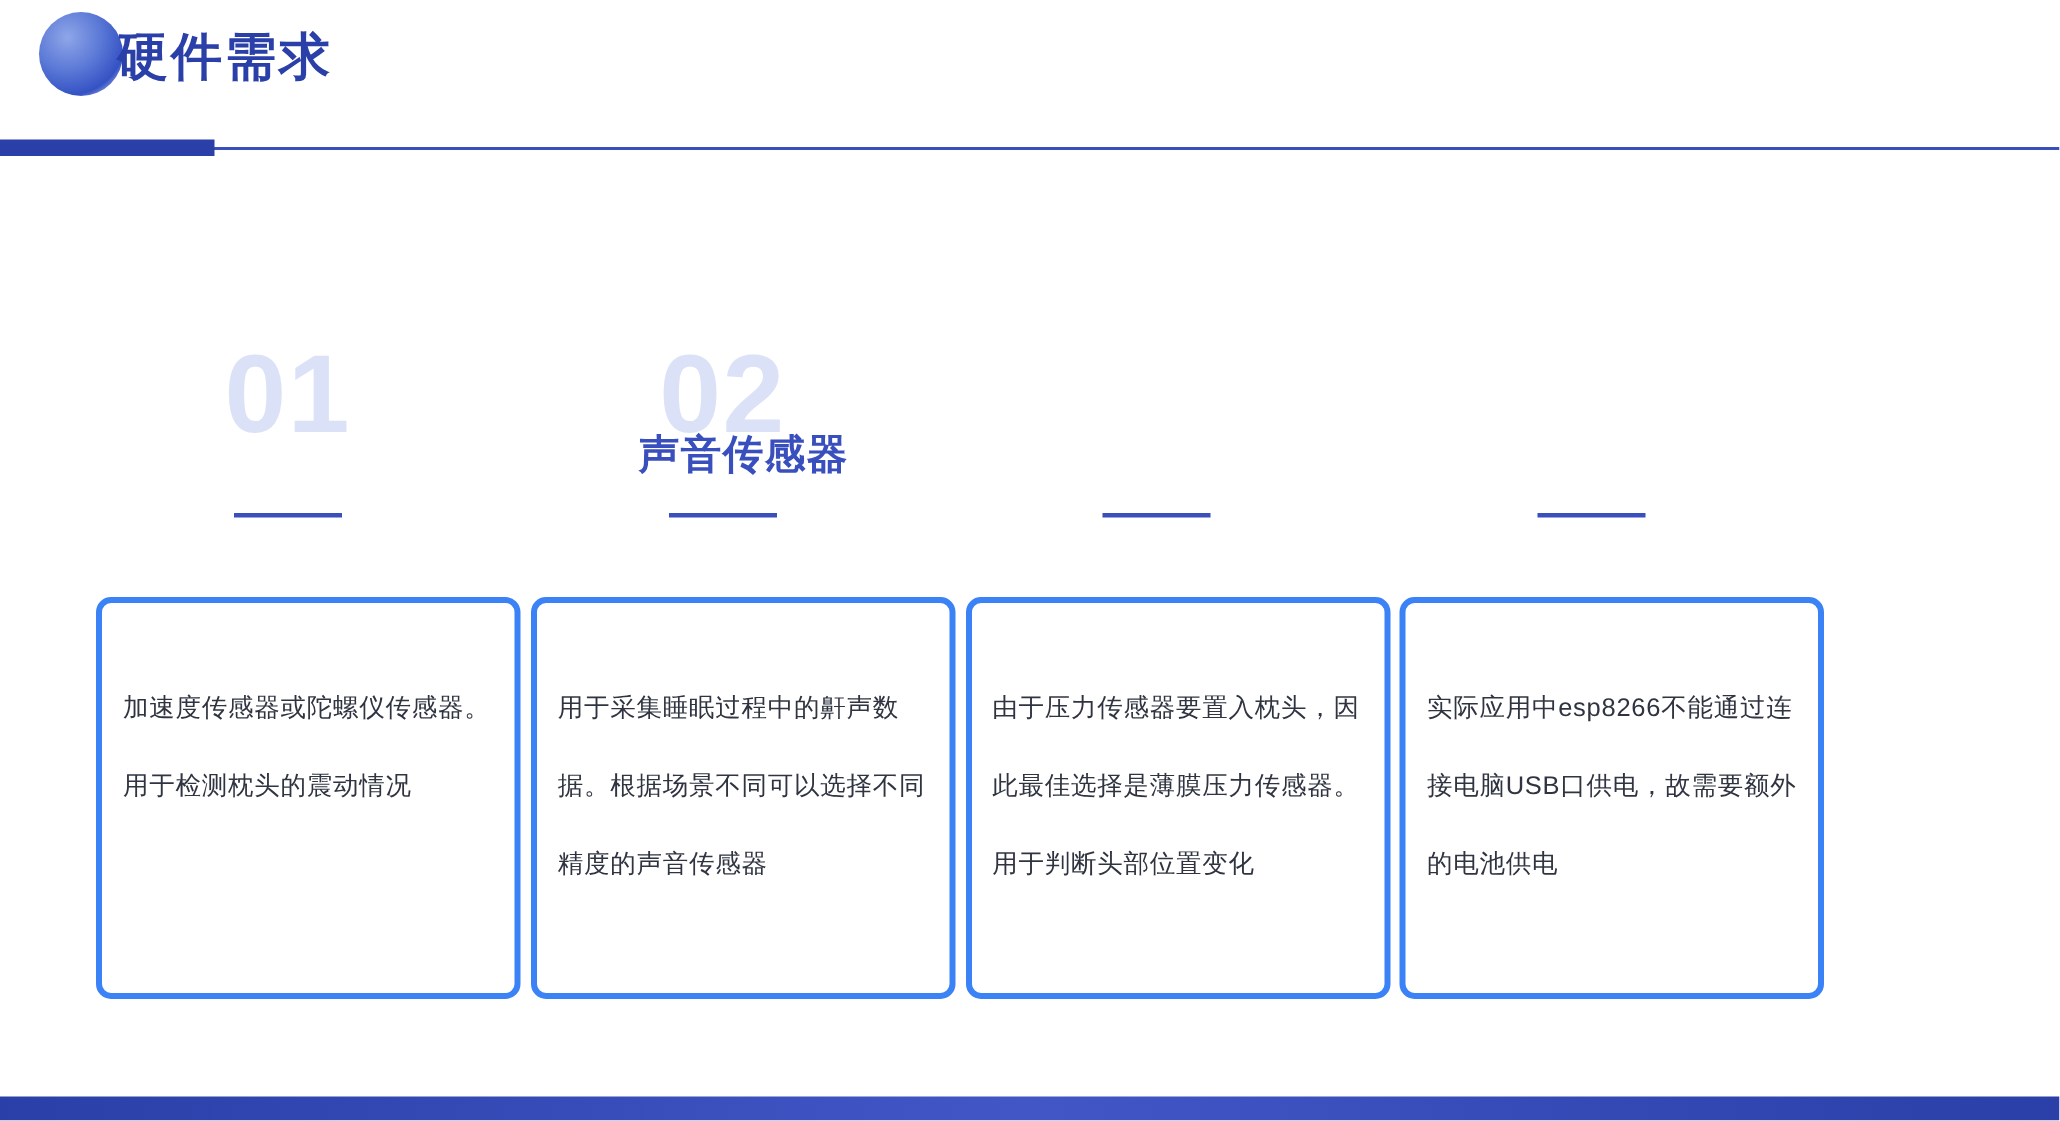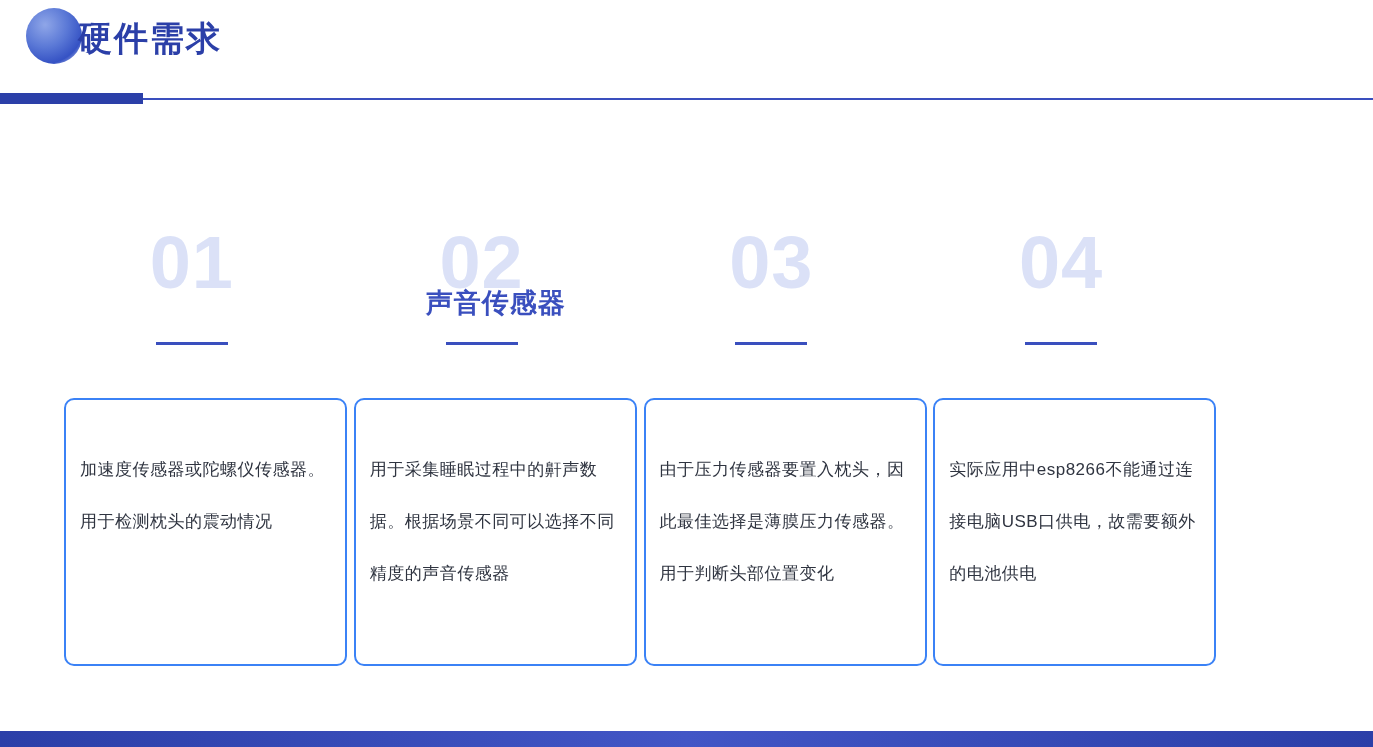--- a/index.html
+++ b/index.html
@@ -113,21 +113,21 @@
     height: 3px;
     background: #3a4fbe;
   }
   .card {
     position: absolute;
     top: 170px;
     left: 0;
     width: 283px;
     height: 268px;
     box-sizing: border-box;
-    border: 2px solid #3b82f6;
+    border: 4px solid #3b82f6;
     border-radius: 10px;
     background: #ffffff;
   }
   .card-text {
     position: absolute;
     left: 14px;
     top: 44px;
     width: 252px;
     font-size: 17px;
     color: #2f3440;
@@ -169,29 +169,27 @@
   <div class="col">
     <div class="ghost-number">02</div>
     <div class="col-title">声音传感器</div>
     <div class="col-underline"></div>
     <div class="card">
       <div class="card-text">用于采集睡眠过程中的鼾声数据。根据场景不同可以选择不同精度的声音传感器</div>
     </div>
   </div>
 
   <div class="col">
-    <div class="ghost-number">03</div>
     <div class="col-underline"></div>
     <div class="card">
       <div class="card-text">由于压力传感器要置入枕头，因此最佳选择是薄膜压力传感器。用于判断头部位置变化</div>
     </div>
   </div>
 
   <div class="col">
-    <div class="ghost-number">04</div>
     <div class="col-underline"></div>
     <div class="card">
       <div class="card-text">实际应用中esp8266不能通过连接电脑USB口供电，故需要额外的电池供电</div>
     </div>
   </div>
 
 </div>
 
 <div class="bottom-bar"></div>
 

